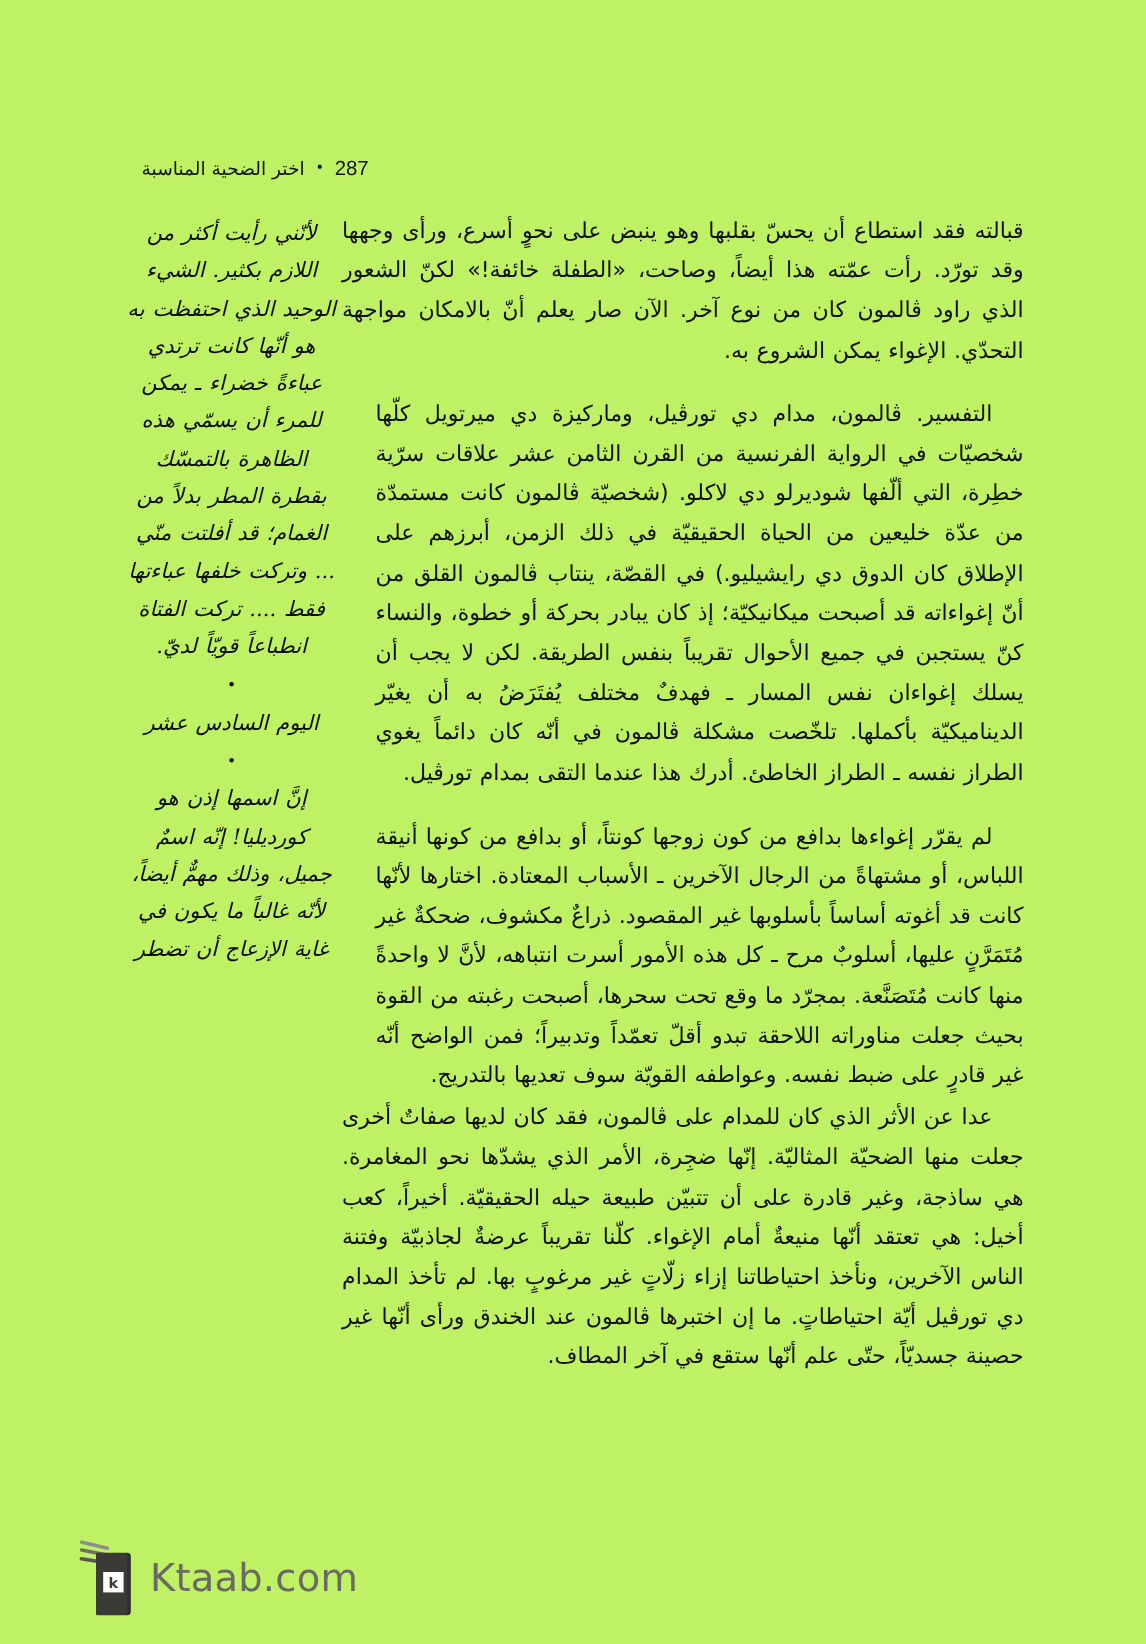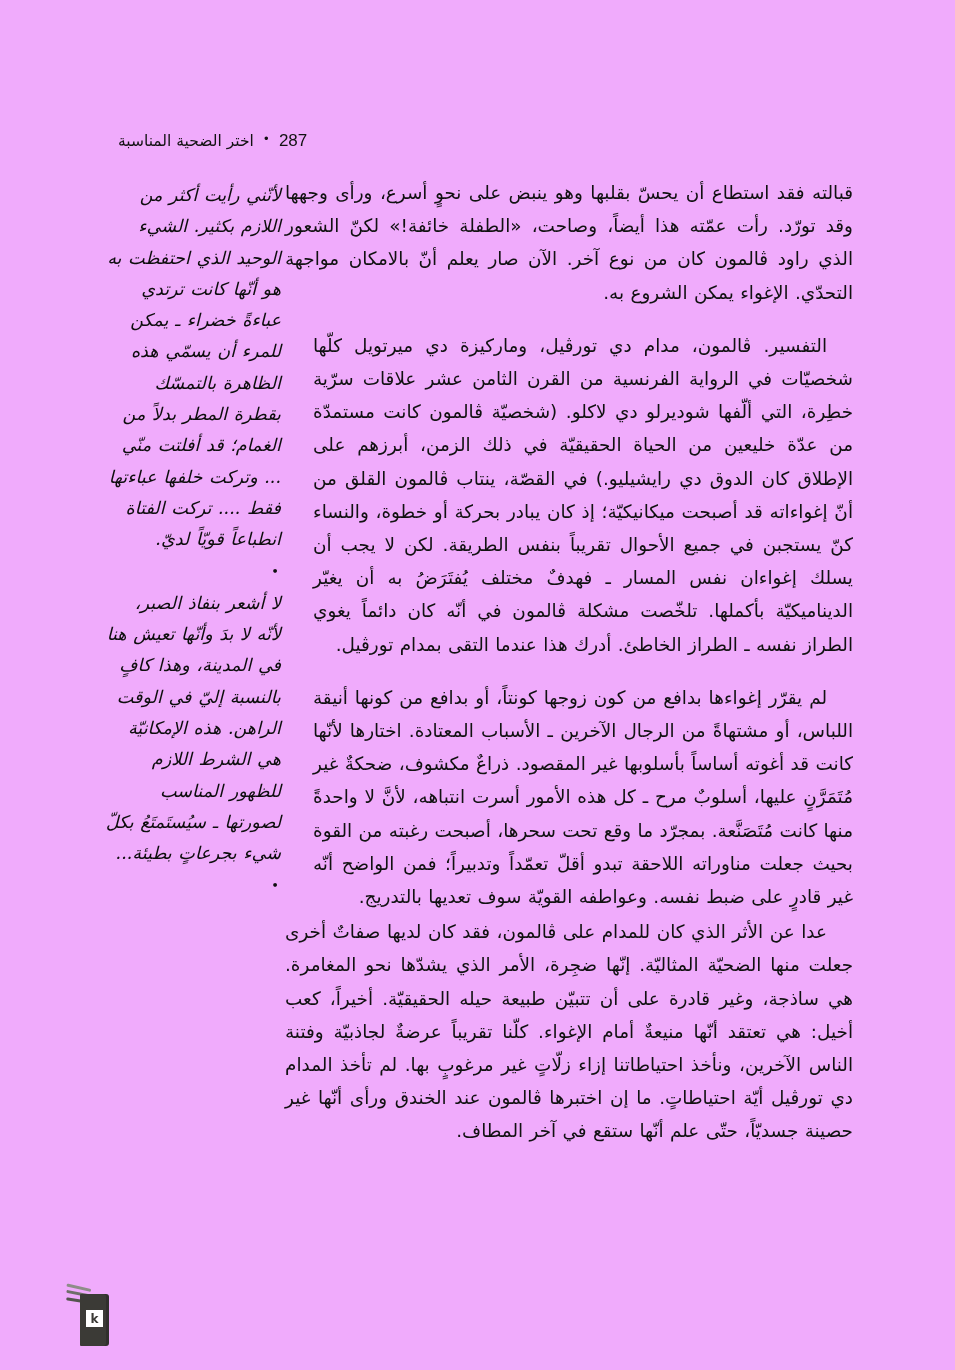--- a/index.html
+++ b/index.html
@@ -12,21 +12,21 @@
     height: 1370px;
     position: relative;
     overflow: hidden;
     font-family: "DejaVu Sans", "Liberation Sans", sans-serif;
     color: #111111;
   }
 
   .page {
     position: absolute;
     inset: 0;
-    background: #f0abfc;
+    background: #bef264;
   }
 
   
   .running-head {
     position: absolute;
     top: 131px;
     left: 118px;
     width: 420px;
     height: 26px;
     display: flex;
@@ -100,20 +100,21 @@
     left: 0;
     width: 176px;
     direction: rtl;
   }
   .side-col p {
     margin: 0;
     font-family: "DejaVu Serif", "Liberation Serif", serif;
     font-style: italic;
     font-size: 17.6px;
     line-height: 31.3px;
+    text-align: center;
     color: #0d0d0d;
     word-spacing: 1px;
   }
   .side-col .bullet {
     font-style: normal;
     font-size: 13px;
     vertical-align: 2px;
     padding: 0 2px;
   }
 
@@ -202,31 +203,33 @@
     <div class="main-col">
       <p>قبالته فقد استطاع أن يحسّ بقلبها وهو ينبض على نحوٍ أسرع، ورأى وجهها وقد تورّد. رأت عمّته هذا أيضاً، وصاحت، «الطفلة خائفة!» لكنّ الشعور الذي راود ڤالمون كان من نوع آخر. الآن صار يعلم أنّ بالامكان مواجهة التحدّي. الإغواء يمكن الشروع به.</p>
       <p class="indent spaced">التفسير. ڤالمون، مدام دي تورڤيل، وماركيزة دي ميرتويل كلّها شخصيّات في الرواية الفرنسية من القرن الثامن عشر علاقات سرّية خطِرة، التي ألّفها شوديرلو دي لاكلو. (شخصيّة ڤالمون كانت مستمدّة من عدّة خليعين من الحياة الحقيقيّة في ذلك الزمن، أبرزهم على الإطلاق كان الدوق دي رايشيليو.) في القصّة، ينتاب ڤالمون القلق من أنّ إغواءاته قد أصبحت ميكانيكيّة؛ إذ كان يبادر بحركة أو خطوة، والنساء كنّ يستجبن في جميع الأحوال تقريباً بنفس الطريقة. لكن لا يجب أن يسلك إغواءان نفس المسار ـ فهدفٌ مختلف يُفتَرَضُ به أن يغيّر الديناميكيّة بأكملها. تلخّصت مشكلة ڤالمون في أنّه كان دائماً يغوي الطراز نفسه ـ الطراز الخاطئ. أدرك هذا عندما التقى بمدام تورڤيل.</p>
       <p class="indent spaced">لم يقرّر إغواءها بدافع من كون زوجها كونتاً، أو بدافع من كونها أنيقة اللباس، أو مشتهاةً من الرجال الآخرين ـ الأسباب المعتادة. اختارها لأنّها كانت قد أغوته أساساً بأسلوبها غير المقصود. ذراعٌ مكشوف، ضحكةٌ غير مُتَمَرَّنٍ عليها، أسلوبٌ مرح ـ كل هذه الأمور أسرت انتباهه، لأنَّ لا واحدةً منها كانت مُتَصَنَّعة. بمجرّد ما وقع تحت سحرها، أصبحت رغبته من القوة بحيث جعلت مناوراته اللاحقة تبدو أقلّ تعمّداً وتدبيراً؛ فمن الواضح أنّه غير قادرٍ على ضبط نفسه. وعواطفه القويّة سوف تعديها بالتدريج.</p>
       <p class="indent">عدا عن الأثر الذي كان للمدام على ڤالمون، فقد كان لديها صفاتٌ أخرى جعلت منها الضحيّة المثاليّة. إنّها ضجِرة، الأمر الذي يشدّها نحو المغامرة. هي ساذجة، وغير قادرة على أن تتبيّن طبيعة حيله الحقيقيّة. أخيراً، كعب أخيل: هي تعتقد أنّها منيعةٌ أمام الإغواء. كلّنا تقريباً عرضةٌ لجاذبيّة وفتنة الناس الآخرين، ونأخذ احتياطاتنا إزاء زلّاتٍ غير مرغوبٍ بها. لم تأخذ المدام دي تورڤيل أيّة احتياطاتٍ. ما إن اختبرها ڤالمون عند الخندق ورأى أنّها غير حصينة جسديّاً، حتّى علم أنّها ستقع في آخر المطاف.</p>
     </div>
 
     <div class="side-col">
       <p>لأنّني رأيت أكثر من اللازم بكثير. الشيء الوحيد الذي احتفظت به هو أنّها كانت ترتدي عباءةً خضراء ـ يمكن للمرء أن يسمّي هذه الظاهرة بالتمسّك بقطرة المطر بدلاً من الغمام؛ قد أفلتت منّي ... وتركت خلفها عباءتها فقط .... تركت الفتاة انطباعاً قويّاً لديّ.</p>
       <p><span class="bullet">•</span></p>
-      <p>لا أشعر بنفاذ الصبر، لأنّه لا بدَ وأنّها تعيش هنا في المدينة، وهذا كافٍ بالنسبة إليّ في الوقت الراهن. هذه الإمكانيّة هي الشرط اللازم للظهور المناسب لصورتها ـ سيُستَمتَعُ بكلّ شيء بجرعاتٍ بطيئة...</p>
+      <p>اليوم السادس عشر</p>
       <p><span class="bullet">•</span></p>
+      <p>إنَّ اسمها إذن هو كورديليا! إنّه اسمٌ جميل، وذلك مهمٌّ أيضاً، لأنّه غالباً ما يكون في غاية الإزعاج أن تضطر</p>
     </div>
 
   </div>
 
   <div class="watermark">
     <span class="wm-mark">
       <span class="pages">
         <span></span>
           <span></span>
           <span></span>
       </span>
       <span class="spine"></span>
       <span class="kbox">k</span>
     </span>
+    <span class="wm-text">Ktaab.com</span>
   </div>
 
 </div>
 
 </body></html>

